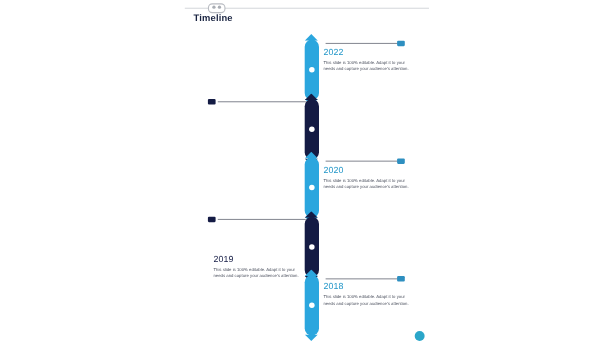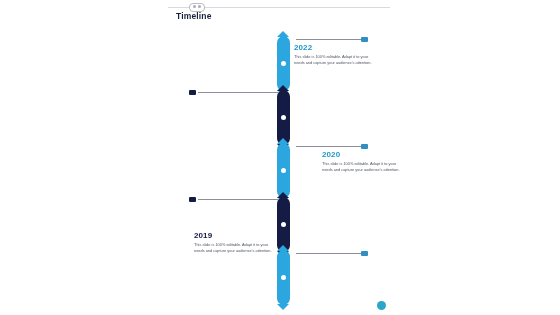--- a/index.html
+++ b/index.html
@@ -127,21 +127,21 @@
   .end-square.blue { background: #2e8fc0; }
   .end-square.navy { background: #141b44; }
 
   
   .entry-text {
     position: absolute;
     width: 78px;
   }
   .entry-year {
     font-size: 8px;
-    font-weight: bold;
+    font-weight: normal;
     letter-spacing: 0.1px;
     margin: 0 0 2px 0;
     line-height: 1;
   }
   .entry-year.blue { color: #2196c8; }
   .entry-year.navy { color: #141b44; }
   .entry-desc {
     font-size: 3.9px;
     line-height: 1.62;
     color: #4e5360;
@@ -206,21 +206,21 @@
   <div class="pill blue" style="left:277px; top:143px; height:55px;">
     <div class="pill-cap top">
         <span class="tri"></span>
       </div>
     <div class="pill-body"></div>
     <div class="pill-cap bottom">
         <span class="tri"></span>
       </div>
     <div class="pill-dot" style="top:25px;"></div>
   </div>
-  <div class="entry-text" style="left:294px; top:151px;margin-left:28px;">
+  <div class="entry-text" style="left:294px; top:151px;">
     <p class="entry-year blue">2020</p>
     <p class="entry-desc">This slide is 100% editable. Adapt it to your needs and capture your audience's attention.</p>
   </div>
 
   <div class="connector" style="left:198px; top:199px; width:80px;"></div>
   <div class="end-square navy" style="left:189px; top:197px;"></div>
   <div class="pill navy" style="left:277px; top:197px; height:55px;">
     <div class="pill-cap top">
         <span class="tri"></span>
       </div>
@@ -240,16 +240,20 @@
   <div class="pill blue" style="left:277px; top:250px; height:55px;">
     <div class="pill-cap top">
         <span class="tri"></span>
       </div>
     <div class="pill-body"></div>
     <div class="pill-cap bottom">
         <span class="tri"></span>
       </div>
     <div class="pill-dot" style="top:25px;"></div>
   </div>
+  <div class="entry-text" style="left:294px; top:257px;">
+    <p class="entry-year blue">2018</p>
+    <p class="entry-desc">This slide is 100% editable. Adapt it to your needs and capture your audience's attention.</p>
+  </div>
 
   <div class="deco-circle"></div>
 
 </div>
 
 </body></html>

